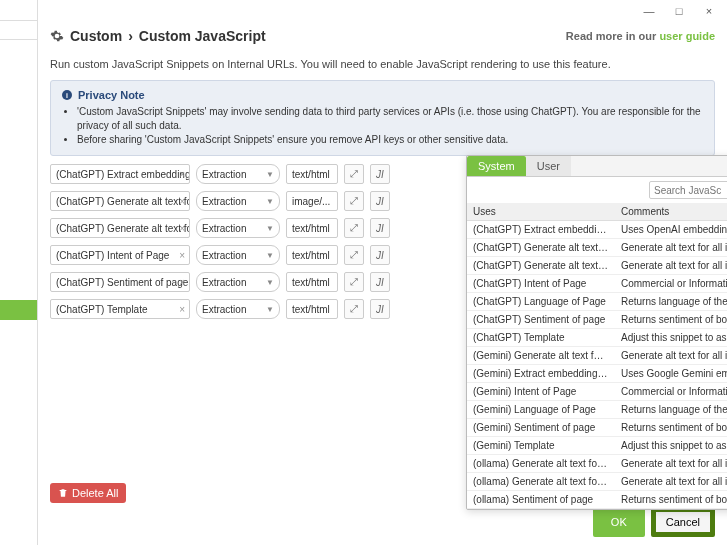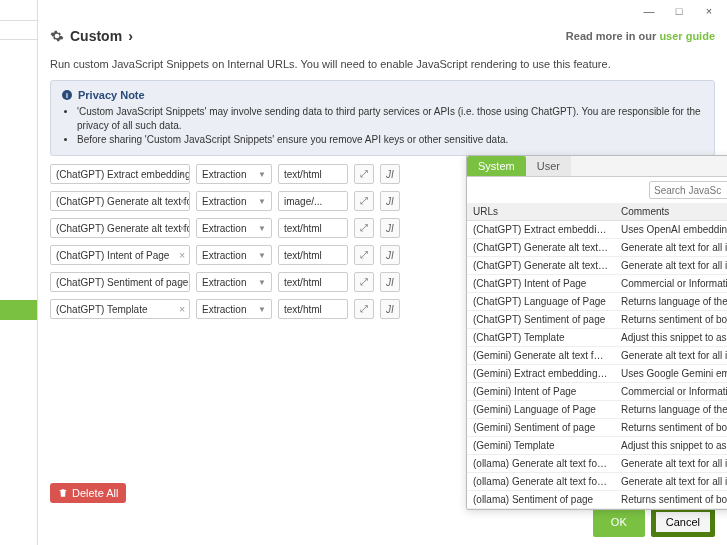--- a/index.html
+++ b/index.html
@@ -18,23 +18,23 @@
 .readmore a { color: #7ac142; text-decoration: none; }
 .desc { padding: 4px 12px 10px 12px; font-size: 11px; color: #444; }
 .notice { margin: 0 12px; background: #ebeff5; border: 1px solid #cfd7e5; border-radius: 3px; padding: 8px 10px; }
 .notice-title { display: flex; align-items: center; gap: 5px; font-weight: bold; color: #2a4a7a; font-size: 11px; margin-bottom: 4px; }
 .notice ul { padding-left: 16px; font-size: 10px; color: #333; line-height: 1.4; }
 .rows { padding: 8px 12px; display: flex; flex-direction: column; gap: 7px; }
 .row { display: flex; align-items: center; gap: 6px; }
 .field { border: 1px solid #ccc; background: #fff; border-radius: 2px; height: 20px; display: flex; align-items: center; padding: 0 5px; font-size: 10px; color: #333; overflow: hidden; white-space: nowrap; text-overflow: ellipsis; }
 .name-field { width: 140px; position: relative; }
 .name-field .clear { position: absolute; right: 4px; color: #999; cursor: pointer; font-size: 10px; }
-.select { width: 76px; display: flex; justify-content: space-between; align-items: center; cursor: pointer; }
+.select { width: 84px; display: flex; justify-content: space-between; align-items: center; cursor: pointer; border-radius: 9px; }
 .select .caret { font-size: 8px; color: #888; }
-.ct-field { width: 70px; }
+.ct-field { width: 52px; }
 .iconbtn { width: 20px; height: 20px; border: 1px solid #ccc; background: #fafafa; border-radius: 2px; display: flex; align-items: center; justify-content: center; cursor: pointer; color: #666; font-size: 10px; }
 .footer { position: absolute; bottom: 42px; left: 0; right: 0; padding: 0 12px; display: flex; justify-content: space-between; align-items: center; }
 .delbtn { background: #d9534f; color: #fff; border: none; border-radius: 3px; padding: 4px 8px; font-size: 11px; cursor: pointer; display: flex; align-items: center; gap: 4px; }
 .rightbtns { display: flex; gap: 4px; }
 .btn { background: #f5f5f5; border: 1px solid #ccc; border-radius: 2px; padding: 3px 8px; font-size: 11px; cursor: pointer; display: flex; align-items: center; gap: 3px; }
 .okbar { position: absolute; bottom: 8px; right: 12px; display: flex; gap: 6px; }
 .okbtn { background: #7ac142; color: #fff; border: none; border-radius: 2px; padding: 4px 18px; font-size: 11px; cursor: pointer; margin-left: 44px; }
 .cancelbtn { background: #f5f5f5; border: 5px solid #4d7c0f; border-radius: 2px; padding: 4px 10px; font-size: 11px; cursor: pointer; }
 .popup { position: absolute; top: 155px; left: 428px; width: 298px; background: #fff; border: 1px solid #bbb; box-shadow: 0 2px 8px rgba(0,0,0,0.15); border-radius: 2px; overflow: hidden; z-index: 10; }
 .popup-tabs { display: flex; align-items: center; background: #f4f4f4; border-bottom: 1px solid #ccc; }
@@ -62,20 +62,21 @@
       <div class="winbtn">×</div>
     </div>
 
     <div class="header">
       <div class="breadcrumb">
         <svg class="gear" viewBox="0 0 24 24" fill="#555">
             <path d="M12 8a4 4 0 100 8 4 4 0 000-8zm9 4a7 7 0 01-.1 1.2l2 1.6-2 3.4-2.4-.8a7 7 0 01-2 1.2l-.4 2.5h-4l-.4-2.5a7 7 0 01-2-1.2l-2.4.8-2-3.4 2-1.6A7 7 0 013 12a7 7 0 01.1-1.2l-2-1.6 2-3.4 2.4.8a7 7 0 012-1.2L7.9 3h4l.4 2.5a7 7 0 012 1.2l2.4-.8 2 3.4-2 1.6c.1.4.1.8.1 1.1z"></path>
           </svg>
         <span>Custom</span>
         <span>›</span>
+        <span>Custom JavaScript</span>
       </div>
       <div class="readmore">
         <span>Read more in our </span><a href="#">user guide</a>
       </div>
     </div>
 
     <div class="desc">Run custom JavaScript Snippets on Internal URLs. You will need to enable JavaScript rendering to use this feature.</div>
 
     <div class="notice">
       <div class="notice-title">
@@ -200,21 +201,21 @@
       <div class="popup-tabs">
         <div class="tab active">System</div>
         <div class="tab inactive">User</div>
       </div>
       <div class="popup-search">
         <input type="text" placeholder="Search JavaSc" style="">
       </div>
       <table class="popup-table">
         <thead>
             <tr>
-          <th>URLs</th>
+          <th>Uses</th>
           <th>Comments</th>
         </tr>
           </thead>
         <tbody id="popup-rows">
             <tr>
               <td>(ChatGPT) Extract embeddings from page con...</td>
               <td>Uses OpenAI embeddings API</td>
             </tr>
             <tr>
               <td>(ChatGPT) Generate alt text for images</td>

